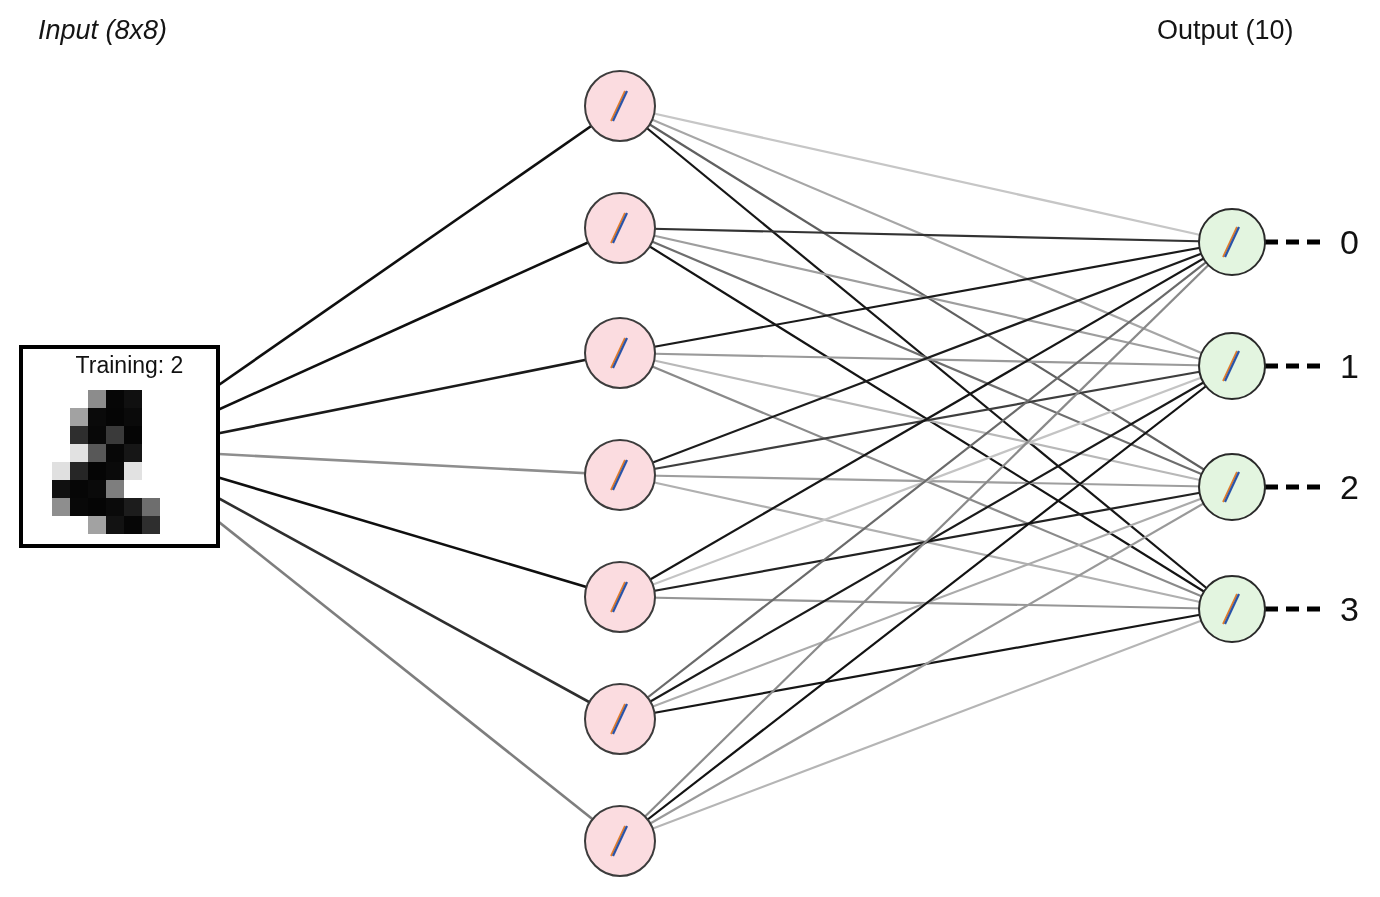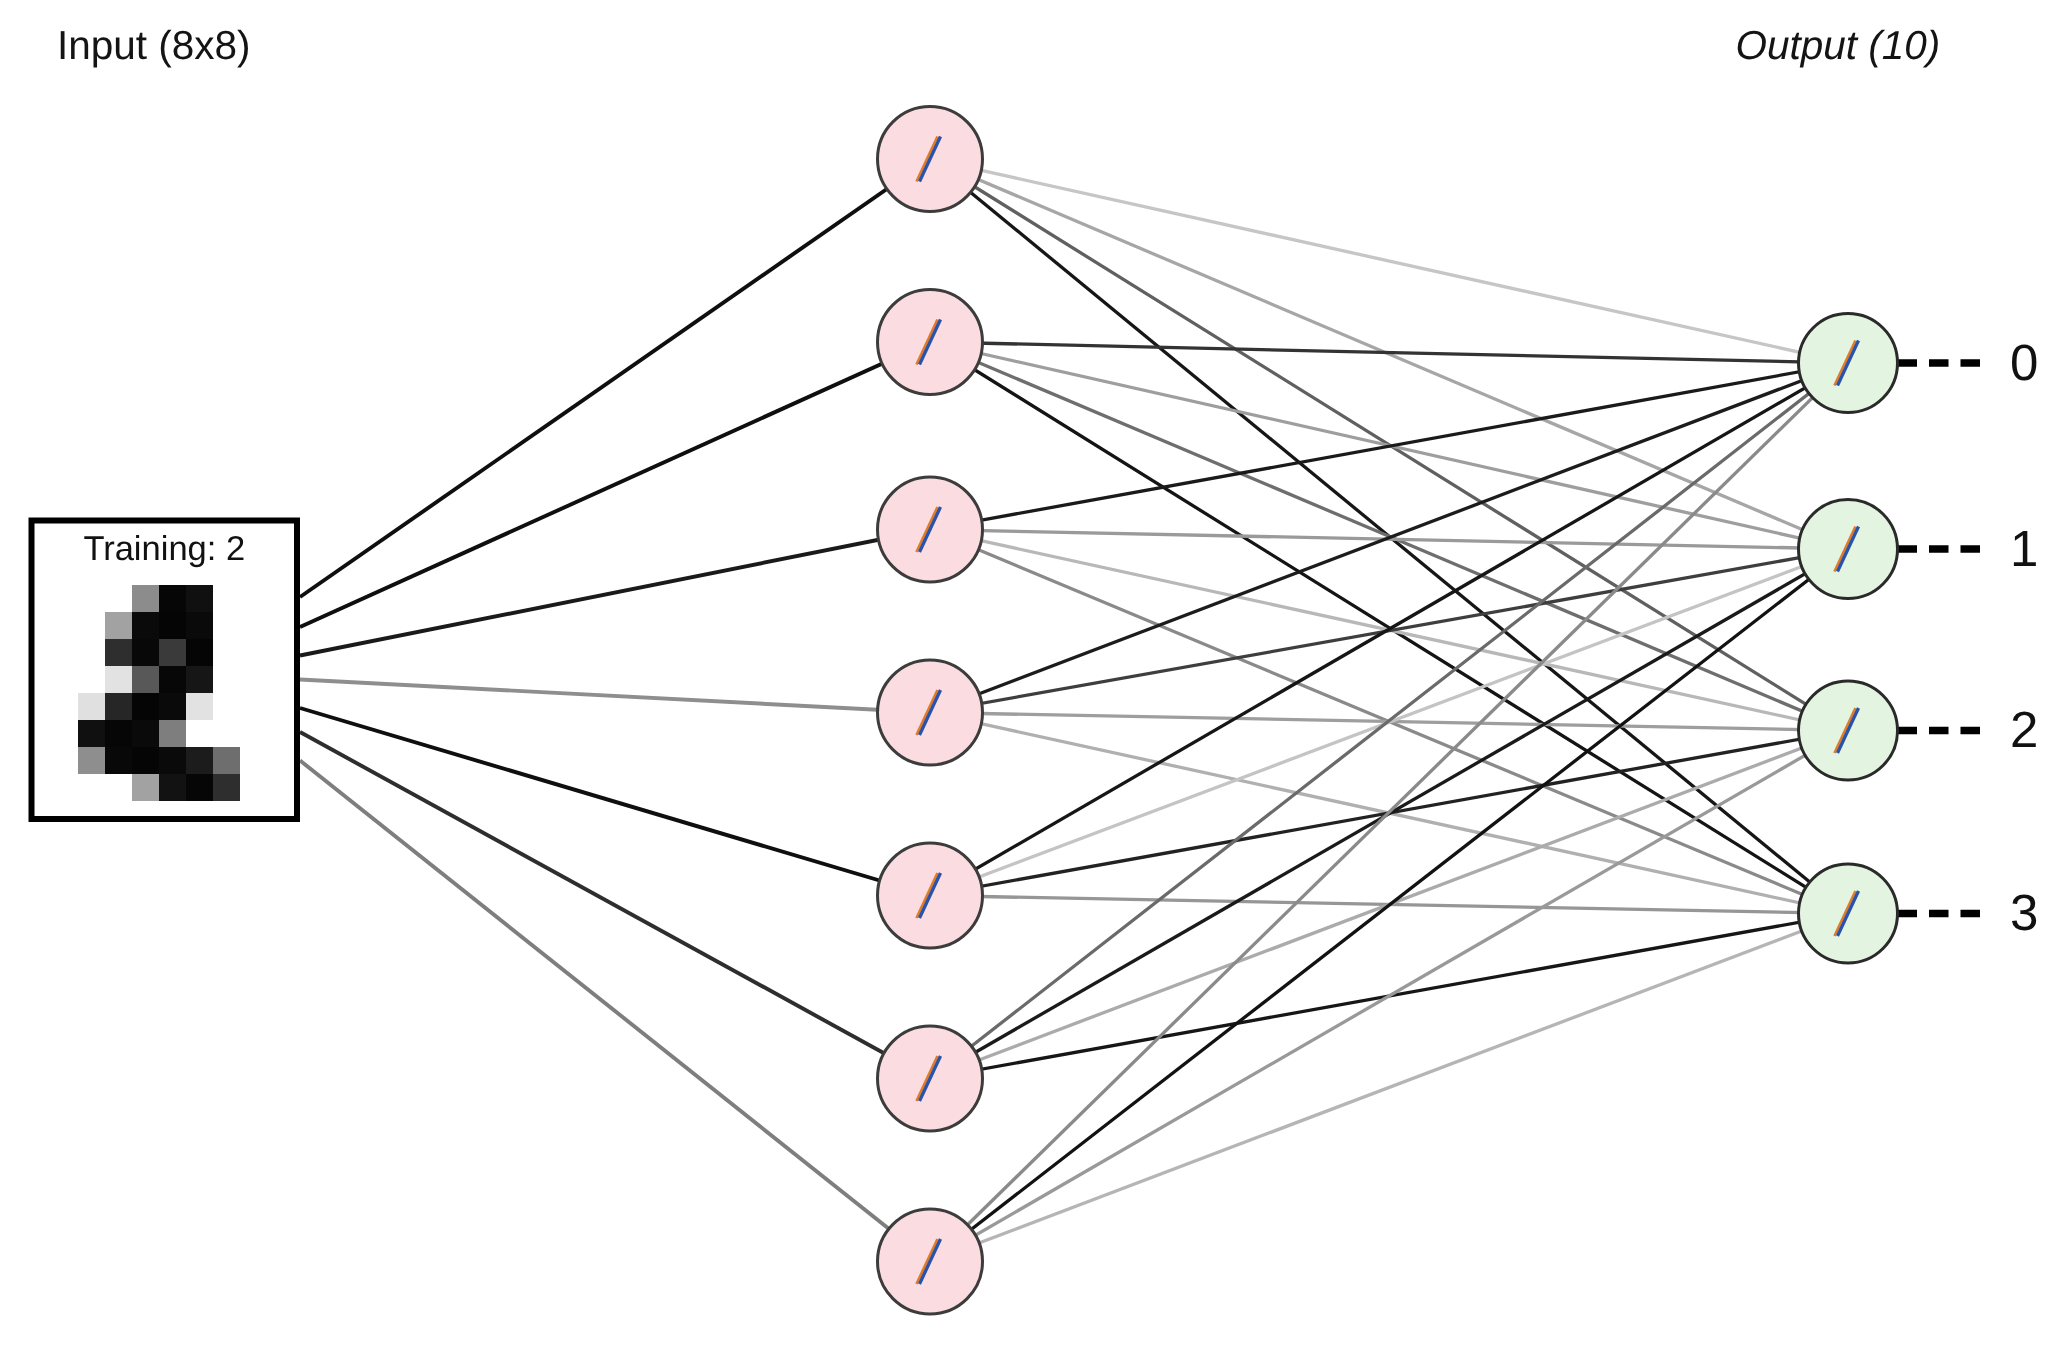--- a/index.html
+++ b/index.html
@@ -1,27 +1,27 @@
 <!DOCTYPE html>
 <html><head>
 <meta charset="utf-8">
 <style>
   html,body{margin:0;padding:0;background:#ffffff;}
   .canvas{
     position:relative;width:1380px;height:897px;background:#ffffff;
     font-family:"Liberation Sans",sans-serif;overflow:hidden;
   }
   .hdr{position:absolute;font-size:27px;color:#141414;white-space:nowrap;}
-  #hdr-input{left:38px;top:15px;}
+  #hdr-input{left:38px;top:15px;font-style:italic;}
   #hdr-hidden{left:512px;top:15px;}
-  #hdr-output{left:1157px;top:15px;font-style:italic;}
+  #hdr-output{left:1157px;top:15px;}
   #net-svg{position:absolute;left:0;top:0;}
   .input-box{
     position:absolute;left:19px;top:345px;width:173px;height:195px;
-    border:4px solid #000000;background:#ffffff;
+    border:4px solid #000000;background:#ffffff;padding-left:20px;
   }
   .training-label{
     text-align:center;font-size:23px;color:#111111;margin-top:3px;white-space:nowrap;
   }
   .pixel-grid{
     position:absolute;left:11px;top:41px;
     display:grid;grid-template-columns:repeat(8,18px);grid-auto-rows:18px;
   }
   .pixel-cell{width:18px;height:18px;}
   .class-label{

